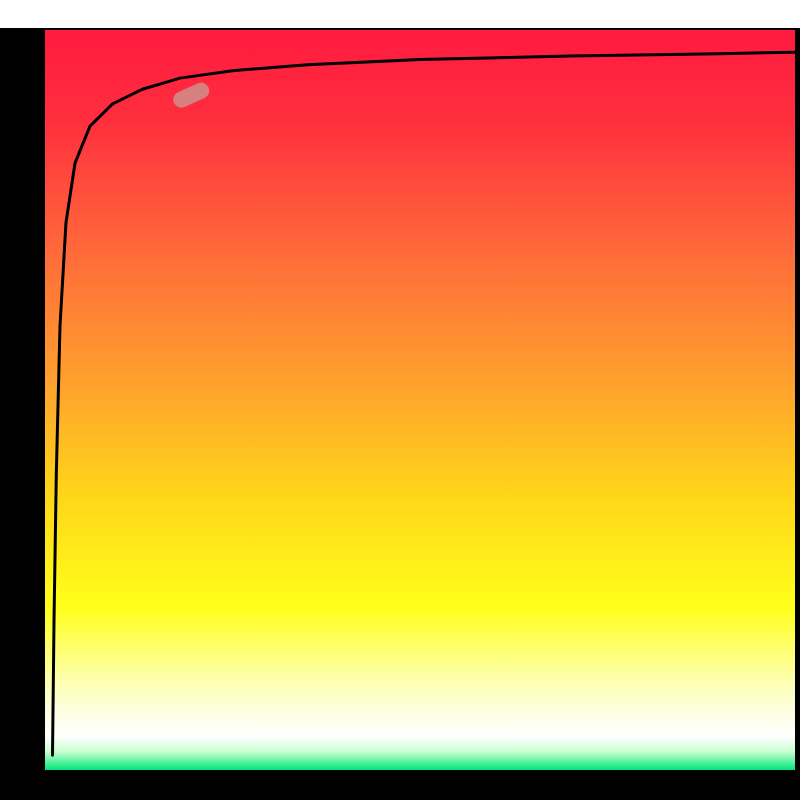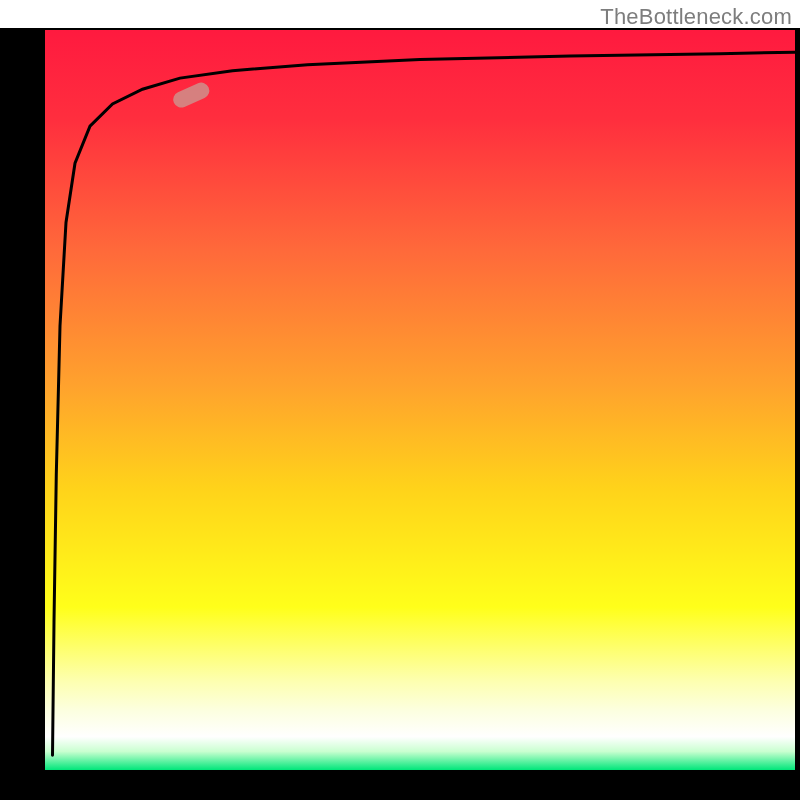--- a/index.html
+++ b/index.html
@@ -59,14 +59,13 @@
 
     <rect id="plotRect" fill="url(#bgGrad)" x="45" y="30" width="750" height="740"></rect>
 
     <path id="curvePath" fill="none" stroke="#000000" stroke-width="3" stroke-linecap="round" d="M52.5 755.2 L54.0 622.0 L56.3 474.0 L60.0 326.0 L66.0 222.4 L75.0 163.2 L90.0 126.2 L112.5 104.0 L142.5 89.2 L180.0 78.1 L232.5 70.7 L307.5 64.8 L420.0 59.6 L570.0 55.9 L720.0 53.7 L795.0 52.2"></path>
 
     <g id="markerG" transform="translate(191.25 95.11999999999999) rotate(-24)">
       <rect id="markerRect" rx="8" ry="8" x="-19" y="-8" width="38" height="16" fill="#cf8f8b" fill-opacity="0.85"></rect>
     </g>
   </svg>
 
-  <div class="attribution">TheBottleneck.com</div>
 </div>
 
 </body></html>

